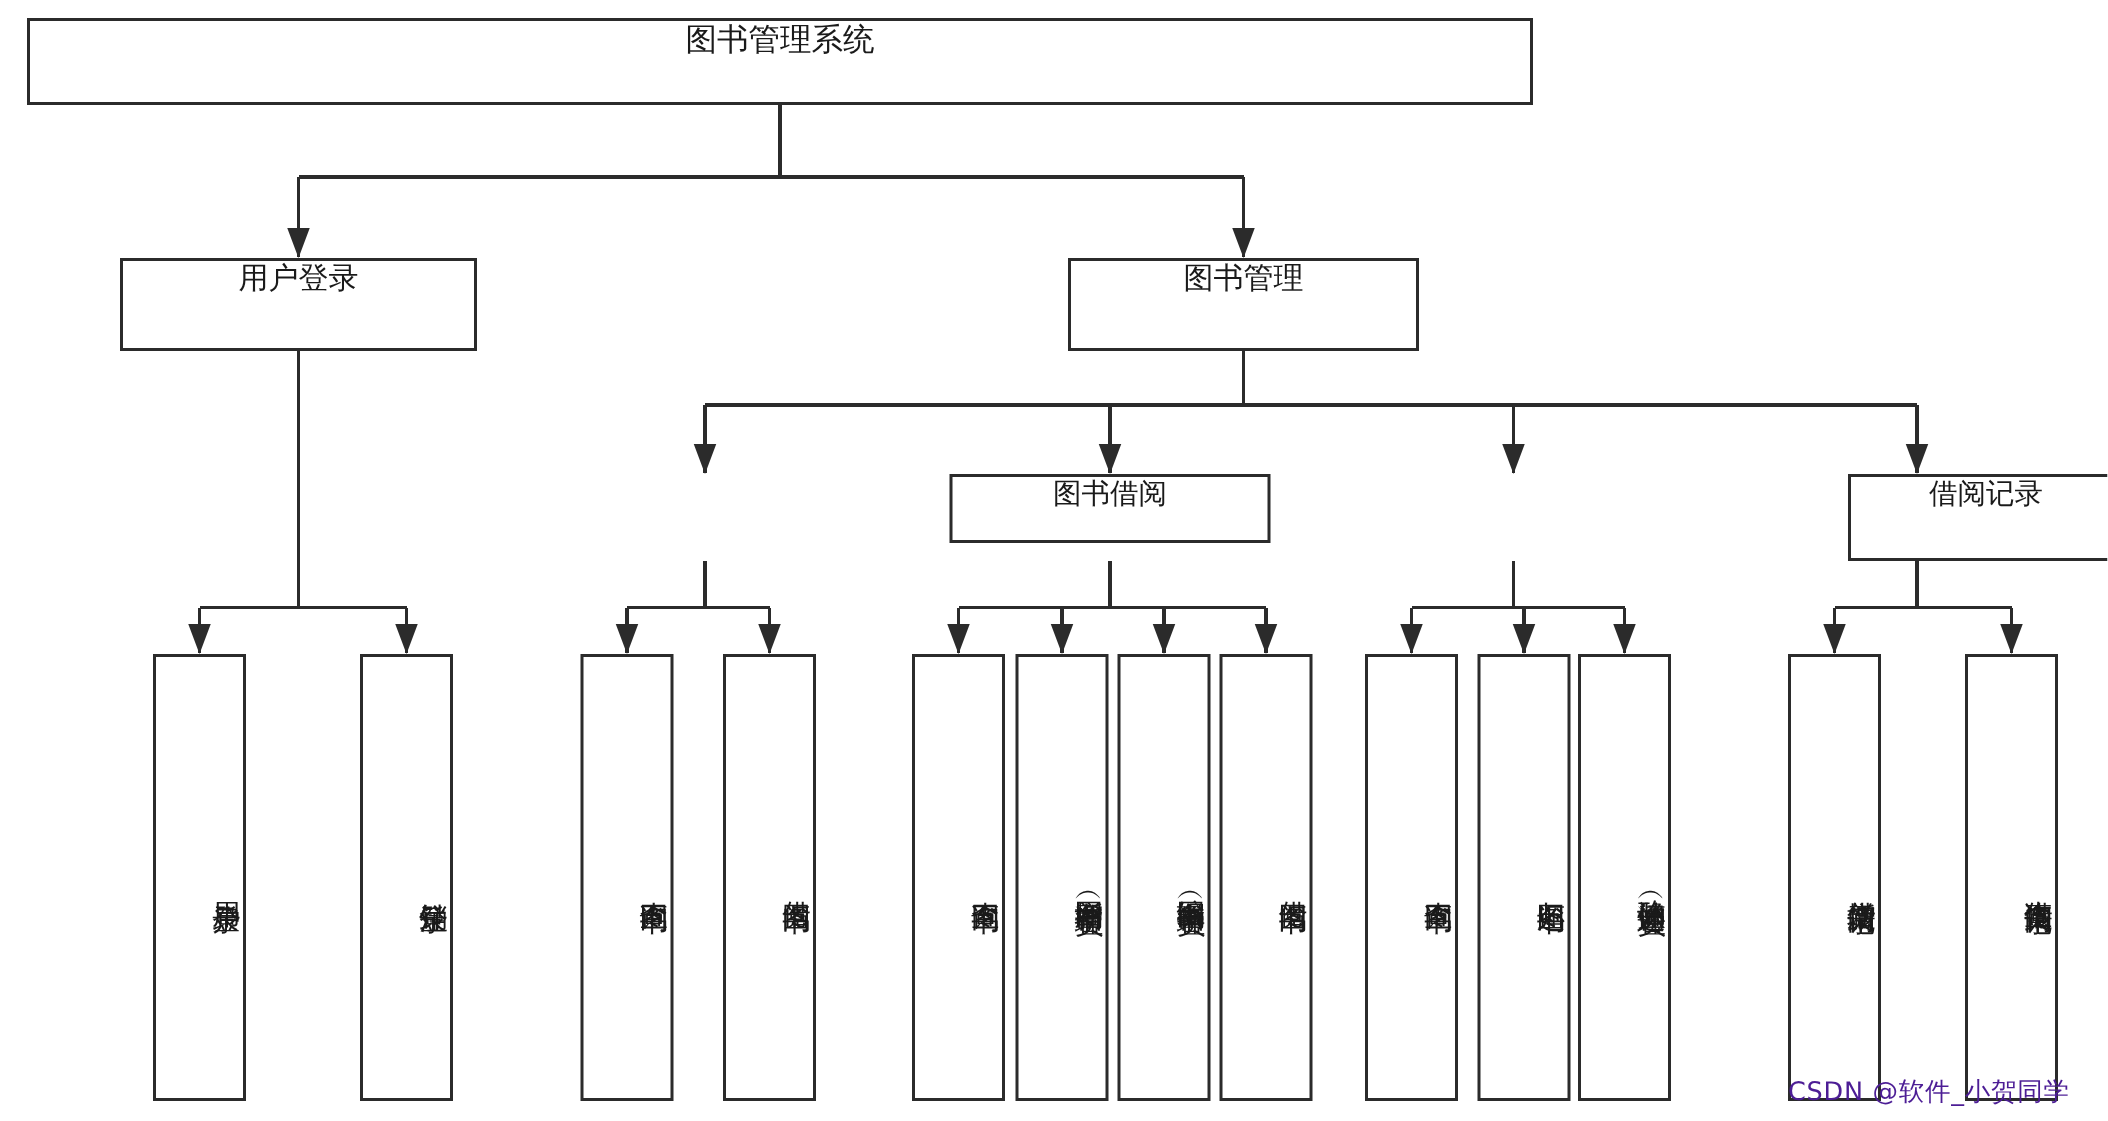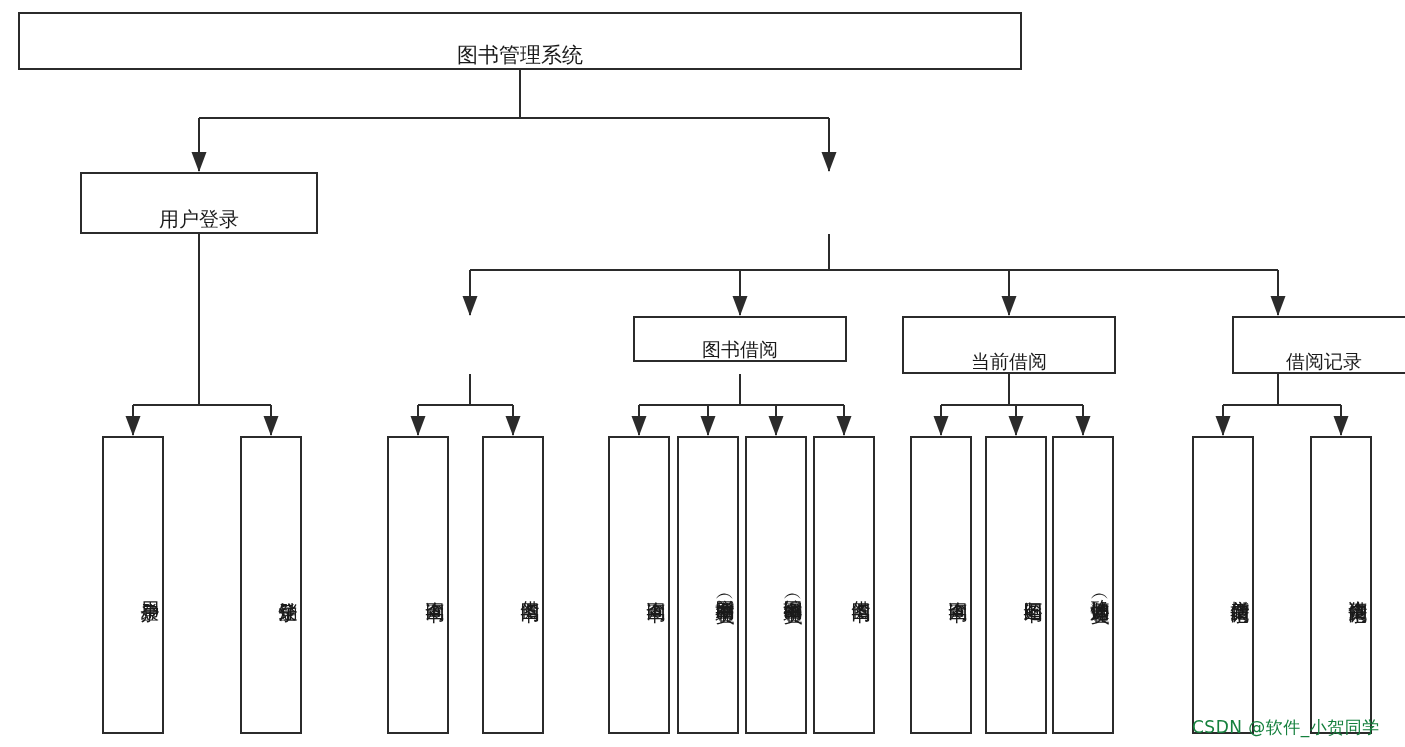--- a/index.html
+++ b/index.html
@@ -25,21 +25,21 @@
     top: 0;
     width: 1405px;
     height: 747px;
     pointer-events: none;
   }
   .node {
     position: absolute;
     border: 2px solid #2b2b2b;
     background: #ffffff;
     display: flex;
-    align-items: flex-end;
+    align-items: flex-start;
     justify-content: center;
     text-align: center;
     color: #1a1a1a;
     line-height: 1.18;
   }
   .node.root {
     font-size: 21px;
   }
   .node.lvl1 {
     font-size: 20px;
@@ -57,21 +57,21 @@
     letter-spacing: 1px;
   }
   .node.leaf .lbl {
     writing-mode: vertical-rl;
     text-orientation: upright;
     white-space: nowrap;
   }
   .watermark {
     position: absolute;
     font-size: 17px;
-    color: #15803d;
+    color: #4c1d95;
     white-space: nowrap;
     letter-spacing: 0.5px;
   }
 </style>
 </head>
 <body>
 
 <div id="canvas">
 
   <svg id="edge-layer" viewBox="0 0 1405 747" xmlns="http://www.w3.org/2000/svg">
@@ -129,26 +129,26 @@
       <polygon points="1333.5,416 1348.5,416 1341,436" fill="#2b2b2b"></polygon>
     </svg>
 
   <div class="node root" id="n-root" style="left: 18px; top: 12px; width: 1004px; height: 58px;">
     <span class="lbl">图书管理系统</span>
   </div>
 
   <div class="node lvl1" id="n-l1-0" style="left: 80px; top: 172px; width: 238px; height: 62px;">
     <span class="lbl">用户登录</span>
   </div>
+  <div class="node lvl1" id="n-l1-1" style="left: 712px; top: 172px; width: 234px; height: 62px;">
+    <span class="lbl">图书管理</span>
+  </div>
 
   <div class="node lvl2" id="n-l2-1" style="left: 633px; top: 316px; width: 214px; height: 46px;">
     <span class="lbl">图书借阅</span>
-  </div>
-  <div class="node lvl2" id="n-l2-2" style="left: 902px; top: 316px; width: 214px; height: 58px;">
-    <span class="lbl">当前借阅</span>
   </div>
   <div class="node lvl2" id="n-l2-3" style="left: 1232px; top: 316px; width: 184px; height: 58px;">
     <span class="lbl">借阅记录</span>
   </div>
 
   <div class="node leaf" id="n-lf-0" style="left: 102px; top: 436px; width: 62px; height: 298px;">
     <span class="lbl">用户登录</span>
   </div>
   <div class="node leaf" id="n-lf-1" style="left: 240px; top: 436px; width: 62px; height: 298px;">
     <span class="lbl">注销登录</span>

